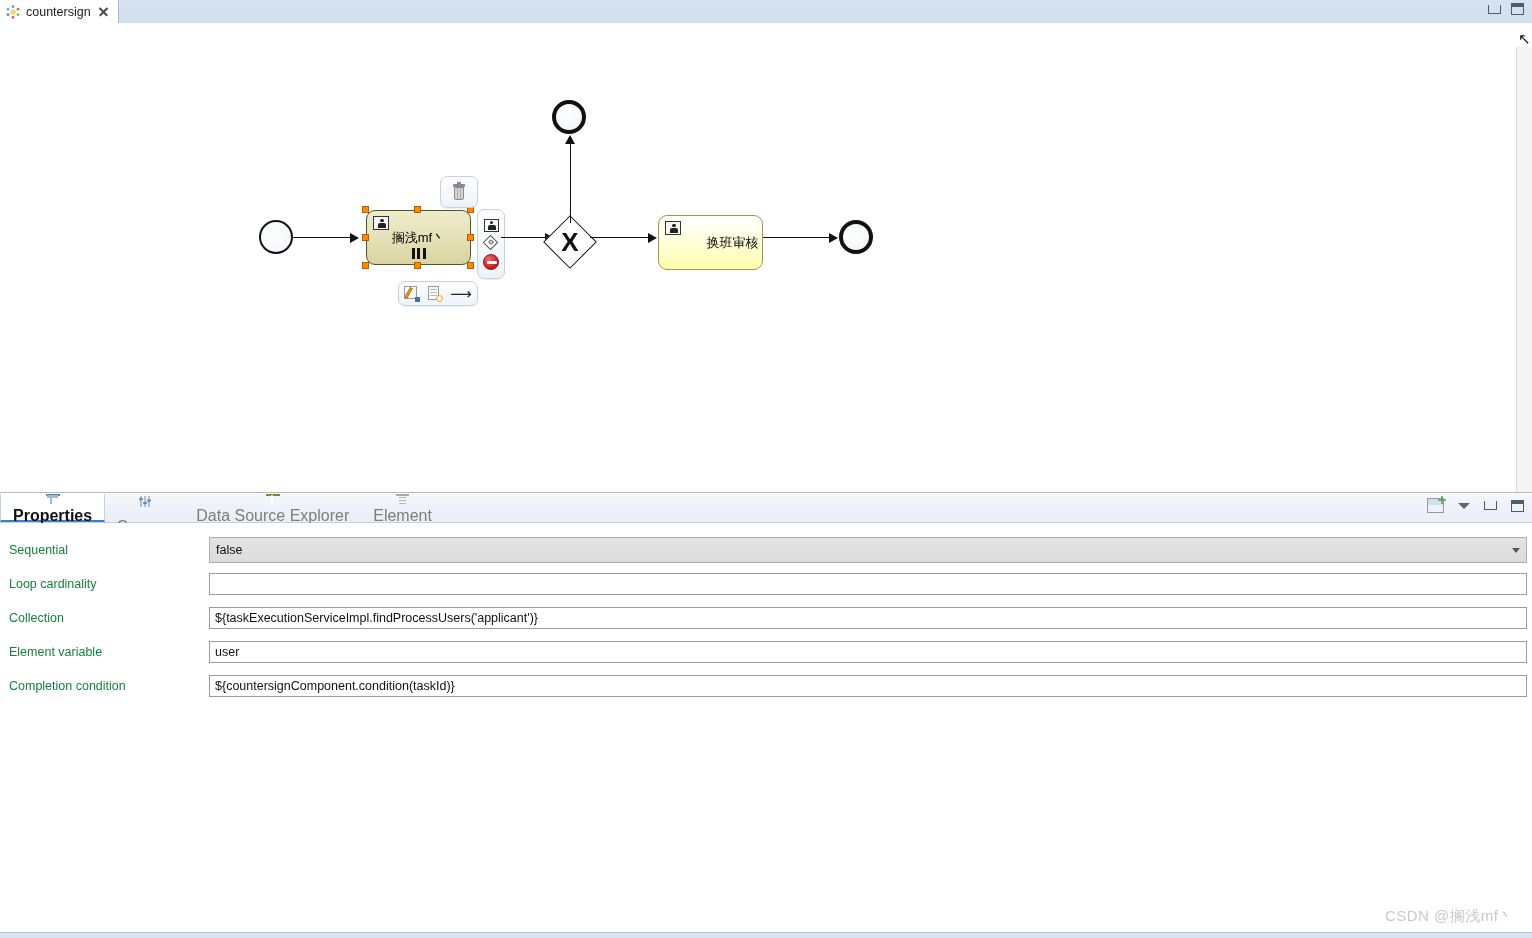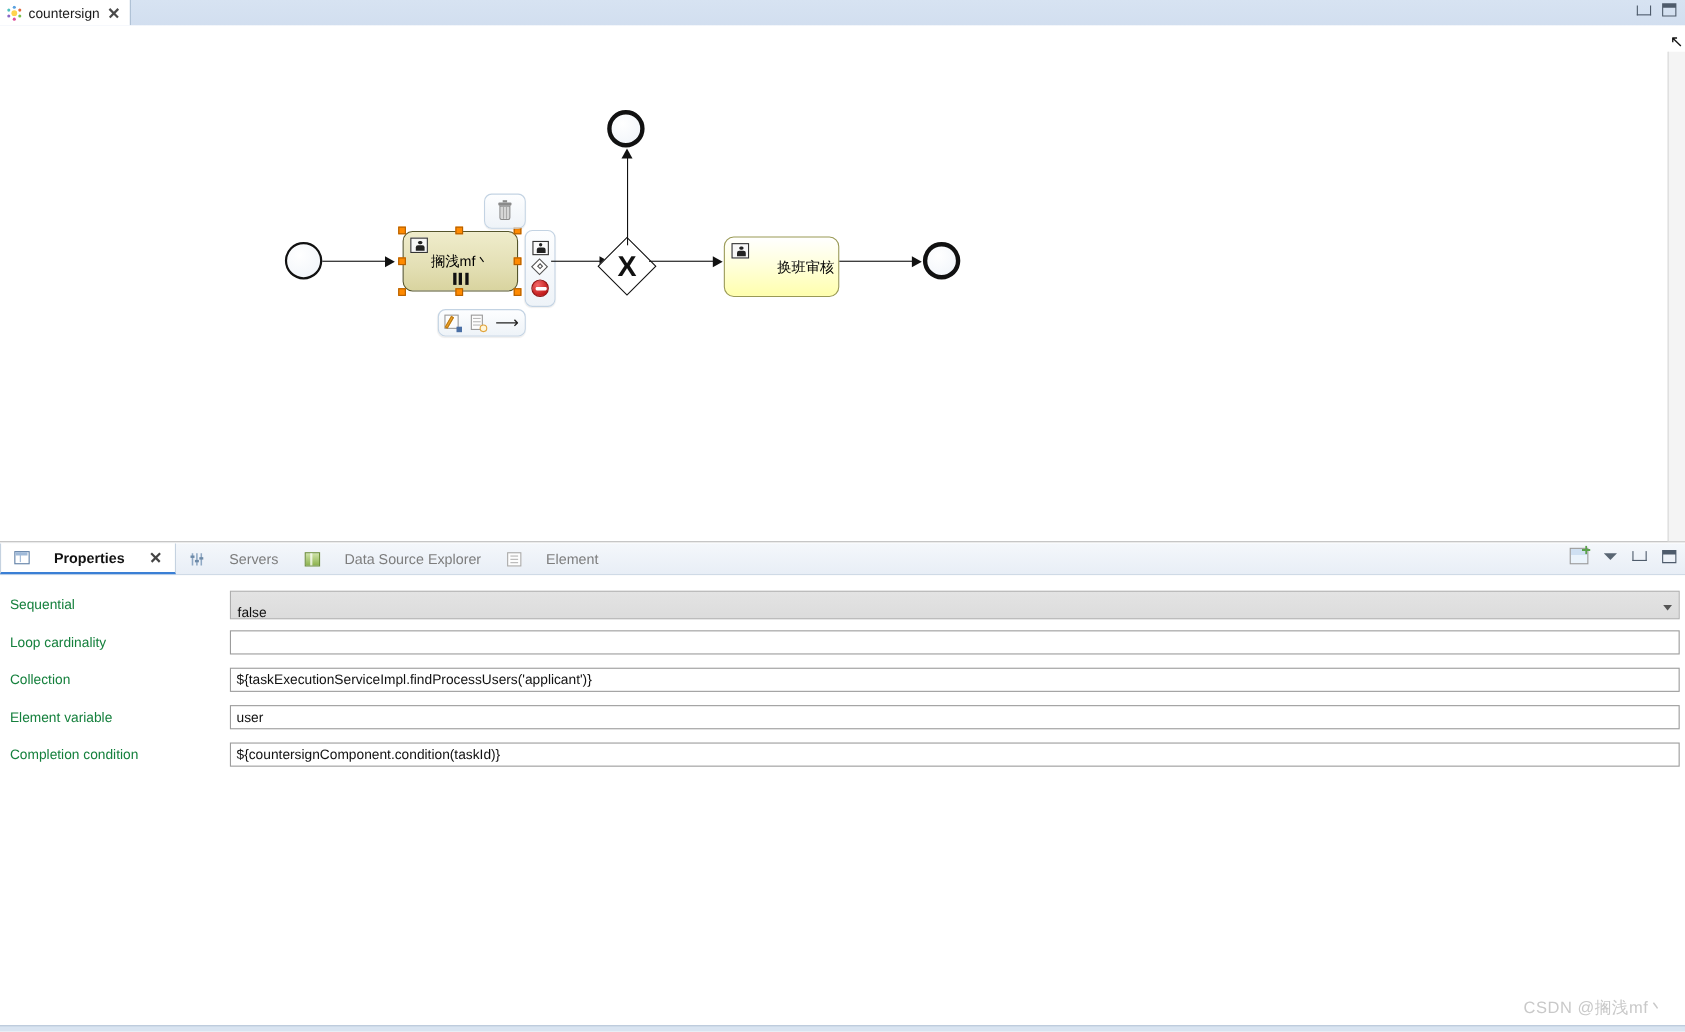--- a/index.html
+++ b/index.html
@@ -191,22 +191,22 @@
     position:absolute; left:0; top:494px; width:1532px; height:444px;
     background:#ffffff;
   }
   .props-tabbar{
     position:absolute; left:0; top:0; width:1532px; height:29px;
     background: linear-gradient(#f4f7fb,#e8eef6);
     border-bottom:1px solid #c5d2e0;
     display:flex; align-items:stretch;
   }
   .ptab{
-    display:flex; align-items:center; gap:22px; padding:0 12px;
-    font-size:13px; color:#7d7d7d; white-space:nowrap;
+    display:flex; align-items:center; gap:11px; padding:0 12px;
+    font-size:16px; color:#7d7d7d; white-space:nowrap;flex-direction:column;
   }
   .ptab.active{
     background:#fff; color:#111; font-weight:bold;
     border-bottom:2px solid #3a7fd5;
     border-left:1px solid #c5d2e0; border-right:1px solid #c5d2e0;
   }
   .ptab-close{
     width:12px;height:12px;position:relative;display:inline-block;cursor:pointer;
   }
   .ptab-close::before,.ptab-close::after{
@@ -258,21 +258,21 @@
 
   .props-form{ flex:1; padding:10px 2px 0 9px; }
   .form-row{ display:flex; align-items:center; height:34px; }
   .form-label{ width:200px; font-size:12.5px; color:#15803d; }
   .form-ctrl{ flex:1; padding-right:3px; }
 
   .combo{
     height:22px; width:100%;
     background: linear-gradient(#e3e3e3,#dcdcdc);
     border:1px solid #adadad;
-    display:flex; align-items:flex-start; justify-content:space-between;
+    display:flex; align-items:center; justify-content:space-between;
     padding:12px 6px; font-size:12.5px; color:#111;
   }
   .combo .chev{ width:0;height:0;border-left:4.5px solid transparent;border-right:4.5px solid transparent;
     border-top:5px solid #555; }
   .txtin{
     height:22px; width:100%;
     background:#fff; border:1px solid #9c9c9c;
     font-size:12.5px; color:#111; padding:0 5px;
     display:flex; align-items:center;
   }

